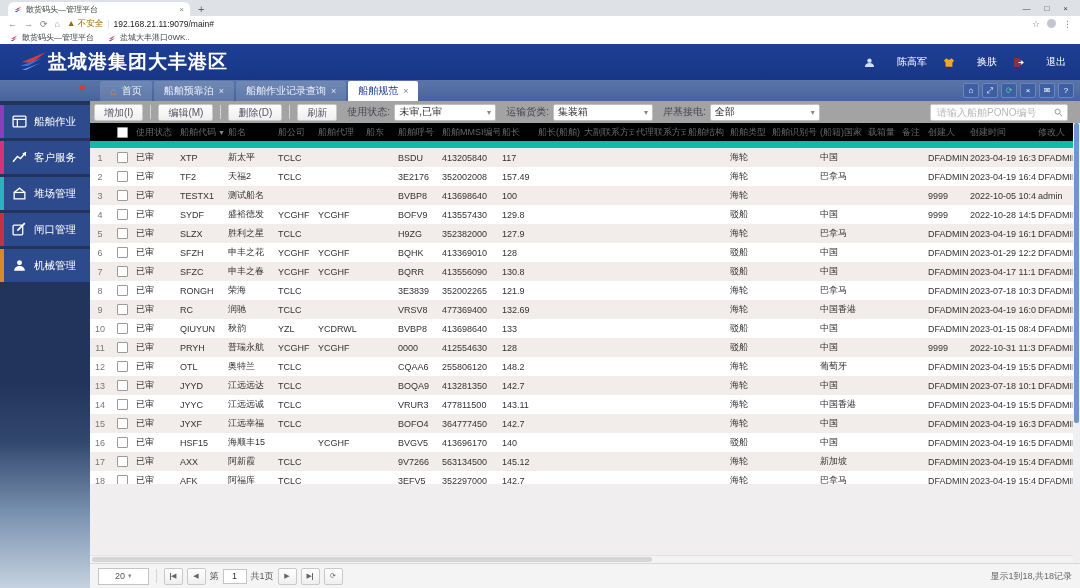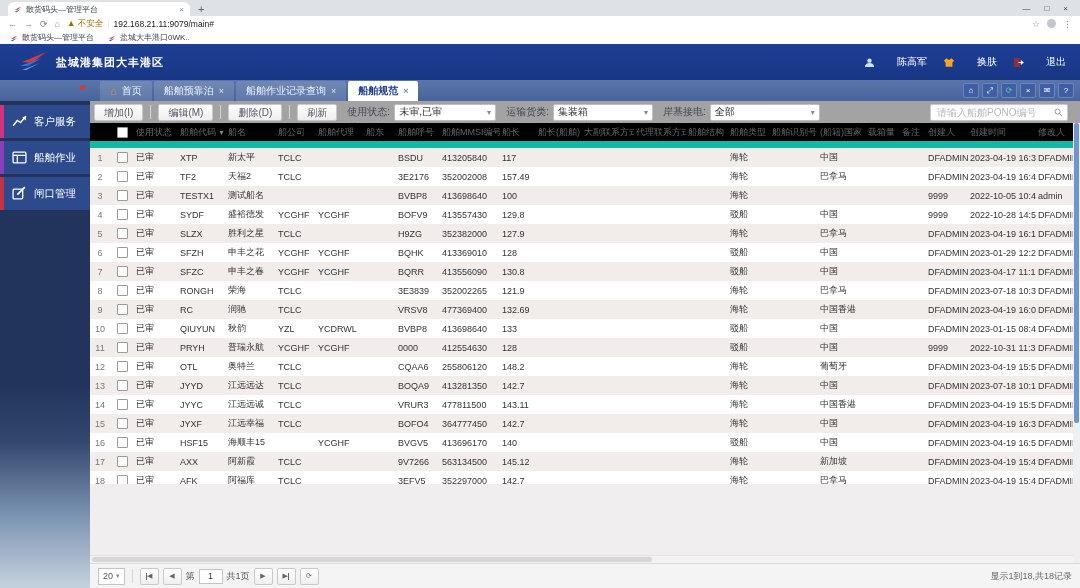--- a/index.html
+++ b/index.html
@@ -19,31 +19,31 @@
   .omnibox{flex:1;display:flex;align-items:center;gap:4px;background:#fff;font-size:8.5px;}
   .omnibox .sep{color:#dadce0;}
   .url{color:#202124;}
   .bmbar{position:absolute;top:31px;left:0;right:0;height:13px;background:#fff;border-bottom:1px solid #e8eaed;
     display:flex;align-items:center;gap:14px;padding:0 10px;font-size:8px;color:#3c4043;}
   .bm{display:flex;align-items:center;gap:4px;}
   
   .appheader{position:absolute;top:44px;left:0;right:0;height:36px;background:linear-gradient(180deg,#1e3f96,#173685);
     display:flex;align-items:center;color:#fff;}
   .logo{margin-left:18px;}
-  .apptitle{font-size:11px;font-weight:bold;letter-spacing:1px;margin-left:8px;}
+  .apptitle{font-size:19px;font-weight:bold;letter-spacing:1px;margin-left:0;}
   .userarea{margin-left:auto;display:flex;align-items:center;gap:16px;margin-right:14px;font-size:10px;}
   .uitem{display:flex;align-items:center;gap:22px;cursor:pointer;}
   
   .tabbar{position:absolute;top:80px;left:0;right:0;height:21px;
     background:linear-gradient(180deg,#5a76a8,#47639c);display:flex;align-items:flex-end;}
   .reddot{position:absolute;left:80px;top:5px;width:5px;height:5px;background:#d43b3b;border-radius:1px;}
   .ptabs{display:flex;margin-left:100px;height:20px;gap:2px;}
   .ptab{display:flex;align-items:center;gap:5px;padding:0 10px;font-size:10px;color:#eef2fa;
     background:rgba(255,255,255,0.14);border-radius:2px 2px 0 0;white-space:nowrap;}
-  .ptab.active{background:#fff;color:#1d3c8e;font-weight:bold;}
+  .ptab.active{background:#fff;color:#1d3c8e;font-weight:normal;}
   .ptab .x{font-size:9px;opacity:.85;}
   .ptab.active .x{color:#5a7ab8;}
   .homeglyph{color:#e8833a;font-size:11px;line-height:10px;}
   .winicons{margin-left:auto;display:flex;gap:3px;margin-right:6px;align-self:center;}
   .winicon{width:14px;height:13px;background:#3f5fa5;border:1px solid #6c86bd;border-radius:2px;
     color:#fff;font-size:8px;display:flex;align-items:center;justify-content:center;line-height:1;}
   .winicon.green{color:#49d29a;}
   
   .sidebar{position:absolute;top:101px;left:0;width:90px;bottom:0;
     background:linear-gradient(180deg,#22345c 0%,#22345c 58%,#33486e 70%,#7b93b2 85%,#c6d2de 100%);}
@@ -80,21 +80,21 @@
   .cb{width:9px;height:9px;border:1px solid #9a9a9a;background:#fff;border-radius:1px;margin:0 auto;}
   .sortcaret{font-size:7px;color:#888;margin-left:2px;}
   
   .vscroll{position:absolute;top:22px;right:0;width:7px;height:361px;background:#eef0f2;}
   .vthumb{position:absolute;top:0;left:1px;width:5px;height:300px;background:#6f96cc;border-radius:2px;}
   .hscroll{position:absolute;left:0;right:7px;bottom:24px;height:8px;background:#f3f3f3;border-top:1px solid #e3e3e3;}
   .hthumb{position:absolute;top:1px;left:2px;height:5px;width:560px;background:#d6d6d6;border-radius:2px;}
   
   .pagination{position:absolute;left:0;right:0;bottom:0;height:24px;background:#f4f4f4;border-top:1px solid #d9d9d9;
     display:flex;align-items:center;font-size:9px;color:#555;gap:4px;padding:0 8px;}
-  .psize{border:1px solid #c4c4c4;background:#fff;height:15px;display:flex;align-items:center;gap:3px;padding:0 4px;}
+  .psize{border:1px solid #c4c4c4;background:#fff;height:15px;display:flex;align-items:center;gap:3px;padding:0 16px;}
   .pbtn{width:17px;height:15px;border:1px solid #c9c9c9;background:linear-gradient(180deg,#fff,#efefef);
     display:flex;align-items:center;justify-content:center;font-size:7px;color:#666;border-radius:2px;}
   .pbtn .bar{display:inline-block;width:1.5px;height:7px;background:#666;}
   .pageinput{width:22px;height:13px;border:1px solid #c4c4c4;background:#fff;text-align:center;font-size:9px;
     color:#333;font-family:inherit;padding:0;}
   .psummary{margin-left:auto;color:#666;}
   svg{display:block;}
 </style>
 </head>
 <body>
@@ -208,43 +208,59 @@
         <div class="winicon">×</div>
         <div class="winicon">✉</div>
         <div class="winicon">?</div>
       </div>
   </div>
 
   <div class="sidebar">
     <div style="height:4px;"></div>
     <div>
         <div class="sideitem">
-          <span class="accent" style="background: rgb(214, 49, 127);"></span>
-          <svg width="14" height="14" viewBox="0 0 14 14" class="sideicon">
-            <polyline points="1,11 5,6 8,8 13,2" fill="none" stroke="#fff" stroke-width="1.4"></polyline>
-            <polygon points="13,2 13,6 9.5,3" fill="#fff"></polygon>
-          </svg>
-          <span>客户服务</span>
-        </div>
-        <div class="sideitem">
           <span class="accent" style="background: rgb(138, 63, 184);"></span>
           <svg width="14" height="14" viewBox="0 0 14 14" class="sideicon">
             <rect x="1" y="2" width="12" height="10" rx="1" fill="none" stroke="#fff" stroke-width="1.2"></rect>
             <line x1="1" y1="5" x2="13" y2="5" stroke="#fff" stroke-width="1.2"></line>
             <line x1="5" y1="5" x2="5" y2="12" stroke="#fff" stroke-width="1.2"></line>
           </svg>
           <span>船舶作业</span>
         </div>
         <div class="sideitem">
+          <span class="accent" style="background: rgb(214, 49, 127);"></span>
+          <svg width="14" height="14" viewBox="0 0 14 14" class="sideicon">
+            <polyline points="1,11 5,6 8,8 13,2" fill="none" stroke="#fff" stroke-width="1.4"></polyline>
+            <polygon points="13,2 13,6 9.5,3" fill="#fff"></polygon>
+          </svg>
+          <span>客户服务</span>
+        </div>
+        <div class="sideitem">
+          <span class="accent" style="background: rgb(43, 179, 192);"></span>
+          <svg width="14" height="14" viewBox="0 0 14 14" class="sideicon">
+            <rect x="2" y="6" width="10" height="6" fill="none" stroke="#fff" stroke-width="1.2"></rect>
+            <path d="M2 6 L7 2 L12 6" fill="none" stroke="#fff" stroke-width="1.2"></path>
+          </svg>
+          <span>堆场管理</span>
+        </div>
+        <div class="sideitem">
           <span class="accent" style="background: rgb(197, 49, 69);"></span>
           <svg width="14" height="14" viewBox="0 0 14 14" class="sideicon">
             <rect x="1" y="3" width="9" height="9" rx="1" fill="none" stroke="#fff" stroke-width="1.2"></rect>
             <line x1="5" y1="8" x2="12" y2="1" stroke="#fff" stroke-width="1.6"></line>
           </svg>
           <span>闸口管理</span>
+        </div>
+        <div class="sideitem">
+          <span class="accent" style="background: rgb(216, 137, 42);"></span>
+          <svg width="14" height="14" viewBox="0 0 14 14" class="sideicon">
+            <circle cx="7" cy="4.5" r="2.3" fill="#fff"></circle>
+            <path d="M2 12c0-3 2.3-4.6 5-4.6S12 9 12 12z" fill="#fff"></path>
+          </svg>
+          <span>机械管理</span>
         </div>
       </div>
   </div>
 
   <div class="main">
     <div class="toolbar">
       <span style="display:flex;align-items:center;gap:4px;">
           <button class="tbtn">增加(I)</button>
           <span class="tsep"></span>
           <button class="tbtn">编辑(M)</button>

